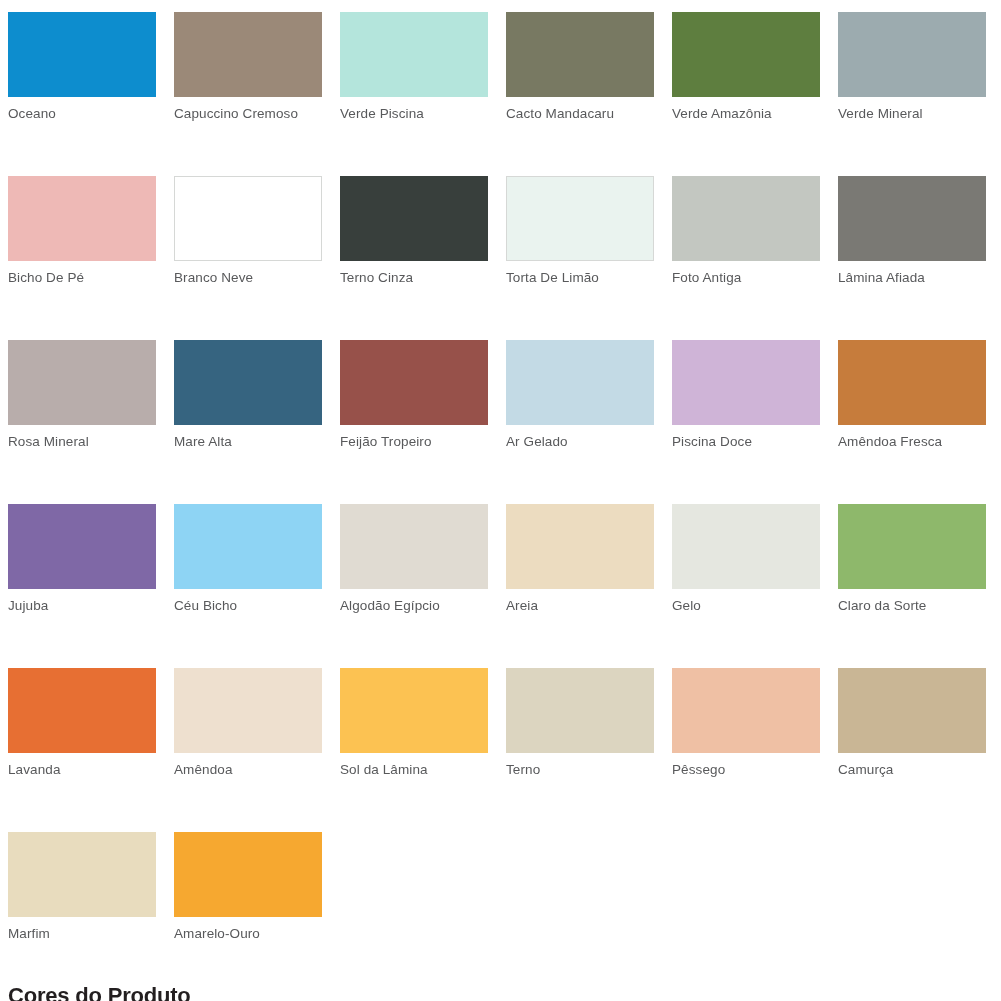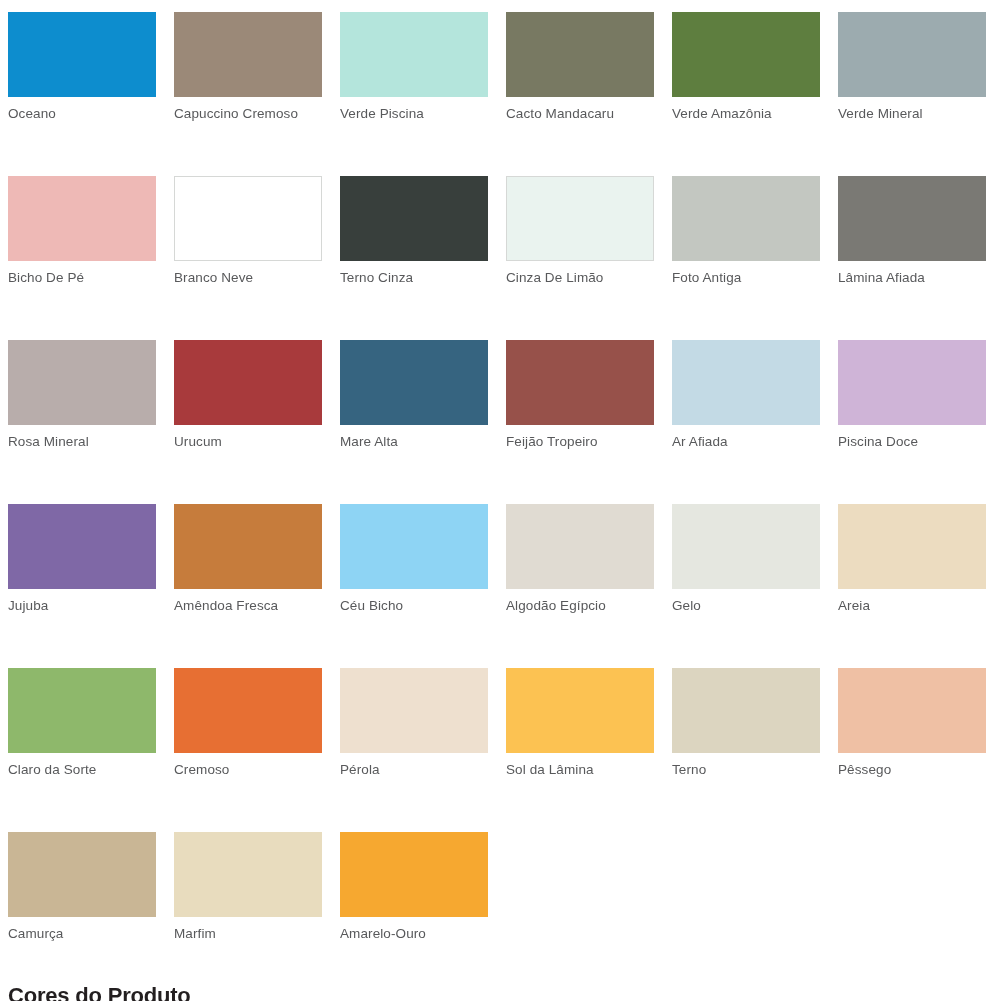--- a/index.html
+++ b/index.html
@@ -103,89 +103,85 @@
       <div class="swatch-cell">
         <div class="swatch-chip bordered" style="background-color: rgb(255, 255, 255);"></div>
         <span class="swatch-label">Branco Neve</span>
       </div>
       <div class="swatch-cell">
         <div class="swatch-chip" style="background-color: rgb(56, 63, 60);"></div>
         <span class="swatch-label">Terno Cinza</span>
       </div>
       <div class="swatch-cell">
         <div class="swatch-chip bordered" style="background-color: rgb(234, 243, 239);"></div>
-        <span class="swatch-label">Cinza De Limão</span>
+        <span class="swatch-label">Torta De Limão</span>
       </div>
       <div class="swatch-cell">
         <div class="swatch-chip" style="background-color: rgb(195, 199, 193);"></div>
         <span class="swatch-label">Foto Antiga</span>
       </div>
       <div class="swatch-cell">
         <div class="swatch-chip" style="background-color: rgb(122, 121, 116);"></div>
         <span class="swatch-label">Lâmina Afiada</span>
       </div>
       <div class="swatch-cell">
         <div class="swatch-chip" style="background-color: rgb(184, 173, 171);"></div>
         <span class="swatch-label">Rosa Mineral</span>
       </div>
       <div class="swatch-cell">
-        <div class="swatch-chip" style="background-color: rgb(168, 58, 60);"></div>
-        <span class="swatch-label">Urucum</span>
-      </div>
-      <div class="swatch-cell">
         <div class="swatch-chip" style="background-color: rgb(54, 100, 128);"></div>
         <span class="swatch-label">Mare Alta</span>
       </div>
       <div class="swatch-cell">
         <div class="swatch-chip" style="background-color: rgb(151, 81, 74);"></div>
         <span class="swatch-label">Feijão Tropeiro</span>
       </div>
       <div class="swatch-cell">
         <div class="swatch-chip" style="background-color: rgb(195, 218, 229);"></div>
-        <span class="swatch-label">Ar Afiada</span>
+        <span class="swatch-label">Ar Gelado</span>
       </div>
       <div class="swatch-cell">
         <div class="swatch-chip" style="background-color: rgb(207, 180, 215);"></div>
         <span class="swatch-label">Piscina Doce</span>
       </div>
       <div class="swatch-cell">
+        <div class="swatch-chip" style="background-color: rgb(198, 124, 60);"></div>
+        <span class="swatch-label">Amêndoa Fresca</span>
+      </div>
+      <div class="swatch-cell">
         <div class="swatch-chip" style="background-color: rgb(127, 104, 166);"></div>
         <span class="swatch-label">Jujuba</span>
       </div>
       <div class="swatch-cell">
-        <div class="swatch-chip" style="background-color: rgb(198, 124, 60);"></div>
-        <span class="swatch-label">Amêndoa Fresca</span>
-      </div>
-      <div class="swatch-cell">
         <div class="swatch-chip" style="background-color: rgb(142, 212, 244);"></div>
         <span class="swatch-label">Céu Bicho</span>
       </div>
       <div class="swatch-cell">
         <div class="swatch-chip" style="background-color: rgb(224, 219, 210);"></div>
         <span class="swatch-label">Algodão Egípcio</span>
       </div>
       <div class="swatch-cell">
+        <div class="swatch-chip" style="background-color: rgb(236, 220, 192);"></div>
+        <span class="swatch-label">Areia</span>
+      </div>
+      <div class="swatch-cell">
         <div class="swatch-chip" style="background-color: rgb(229, 231, 224);"></div>
         <span class="swatch-label">Gelo</span>
       </div>
       <div class="swatch-cell">
-        <div class="swatch-chip" style="background-color: rgb(236, 220, 192);"></div>
-        <span class="swatch-label">Areia</span>
-      </div>
-      <div class="swatch-cell">
         <div class="swatch-chip" style="background-color: rgb(142, 184, 107);"></div>
         <span class="swatch-label">Claro da Sorte</span>
       </div>
       <div class="swatch-cell">
         <div class="swatch-chip" style="background-color: rgb(231, 111, 51);"></div>
-        <span class="swatch-label">Cremoso</span>
+        <span class="swatch-label">Lavanda</span>
       </div>
       <div class="swatch-cell">
         <div class="swatch-chip" style="background-color: rgb(238, 224, 207);"></div>
-        <span class="swatch-label">Pérola</span>
+        <span class="swatch-label">Amêndoa</span>
       </div>
       <div class="swatch-cell">
         <div class="swatch-chip" style="background-color: rgb(252, 194, 82);"></div>
         <span class="swatch-label">Sol da Lâmina</span>
       </div>
       <div class="swatch-cell">
         <div class="swatch-chip" style="background-color: rgb(220, 213, 192);"></div>
         <span class="swatch-label">Terno</span>
       </div>
       <div class="swatch-cell">

